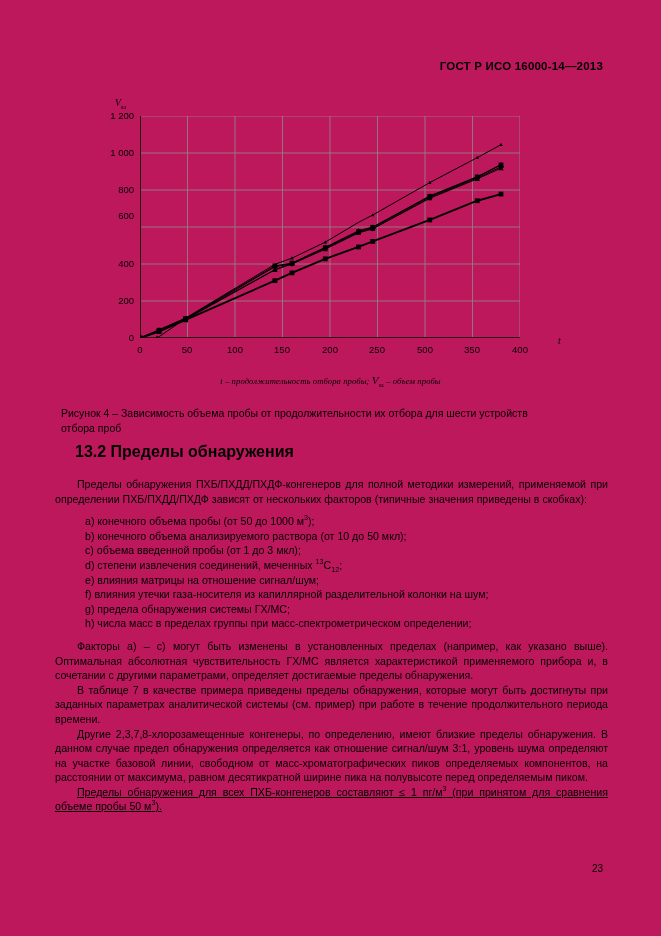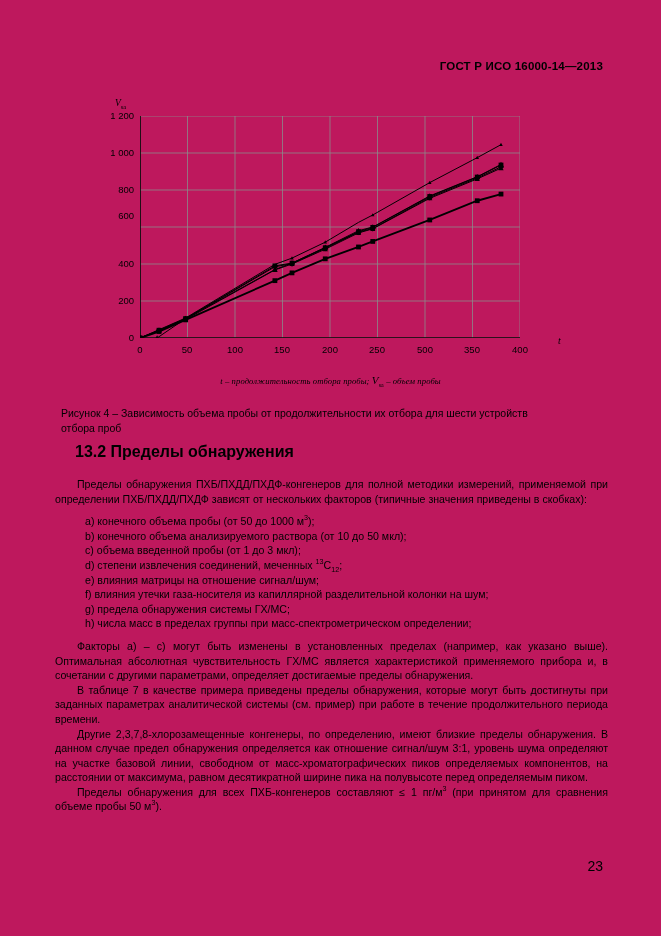--- a/index.html
+++ b/index.html
@@ -140,28 +140,29 @@
     line-height: 14.6px;
     margin: 0;
     padding-left: 22px;
   }
   sup { font-size: 7.2px; vertical-align: super; line-height: 0; }
   sub { font-size: 7.2px; vertical-align: sub; line-height: 0; }
   .para-block { margin-top: 0px; }
   .final-para {
     margin-top: 13px;
     text-indent: 34px;
+    text-decoration: underline;
   }
 
   
   .page-number {
     position: absolute;
     right: 58px;
     bottom: 62px;
-    font-size: 14px;
+    font-size: 10px;
   }
 </style>
 </head>
 <body>
 
 <div class="page">
 
   <div class="doc-header">ГОСТ Р ИСО 16000-14—2013</div>
 
   <div class="figure-block">

